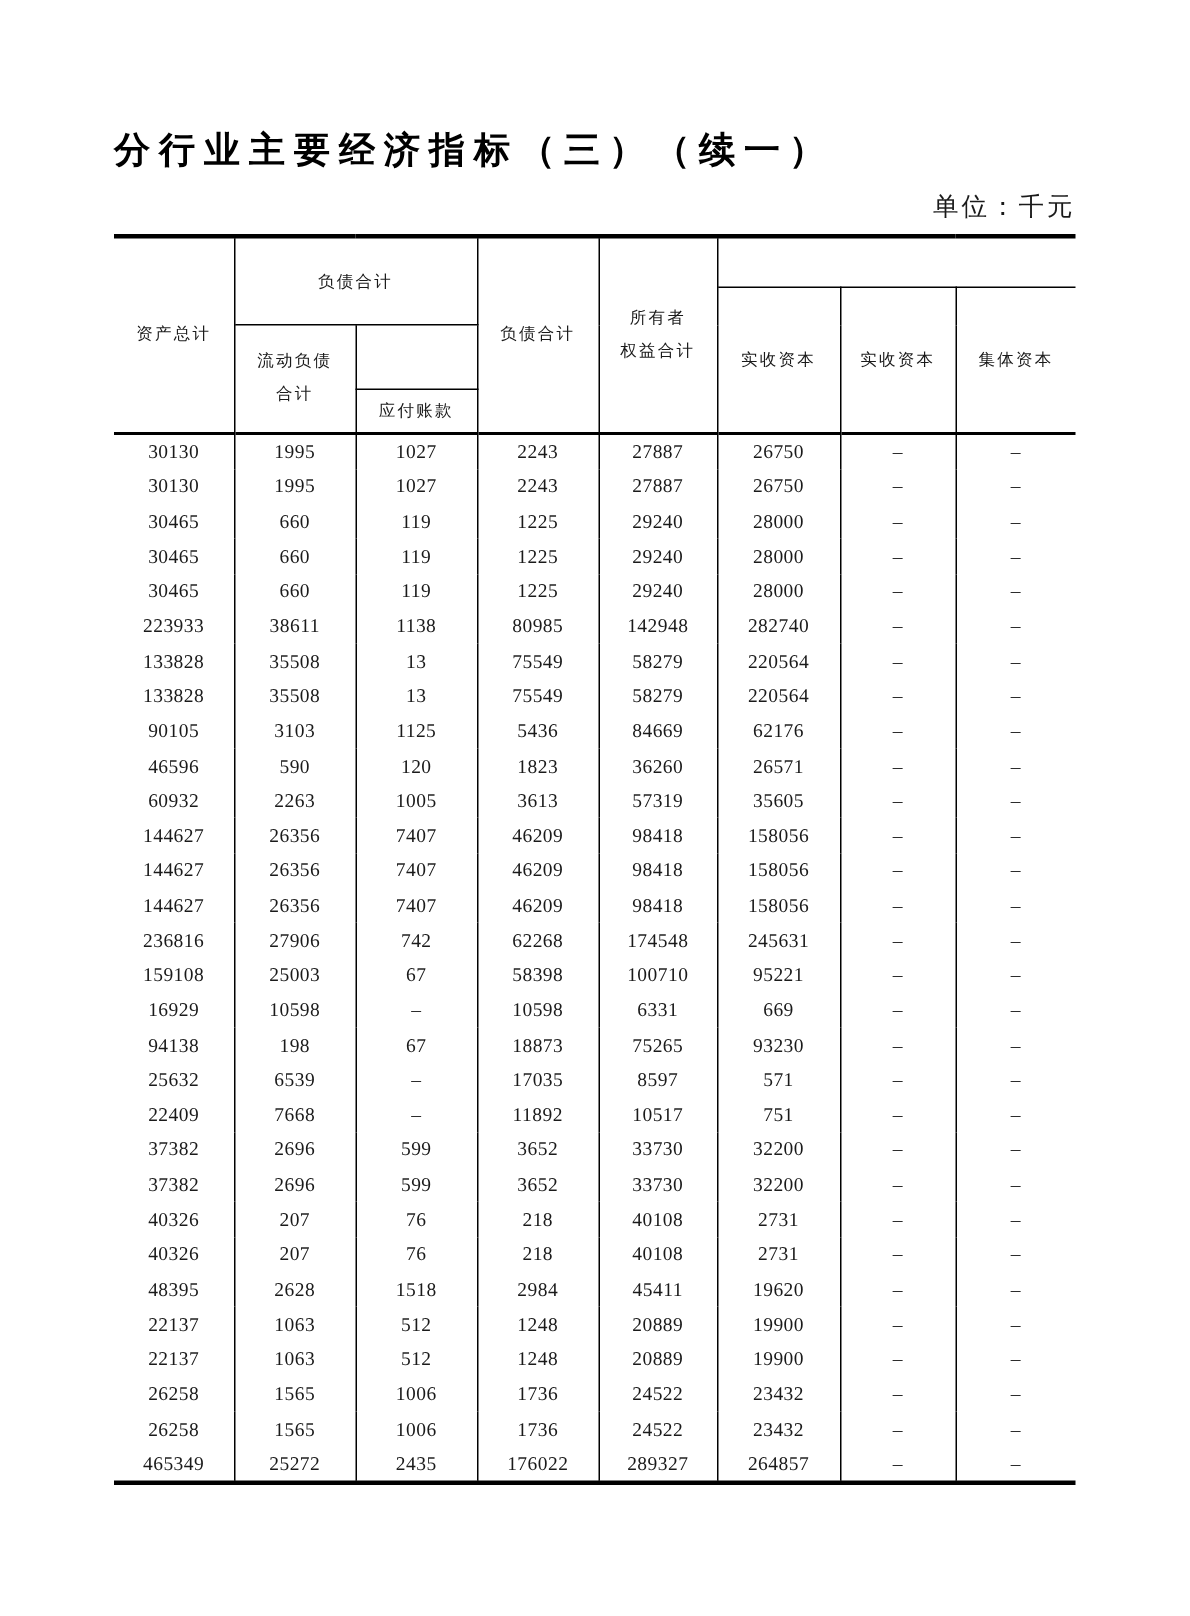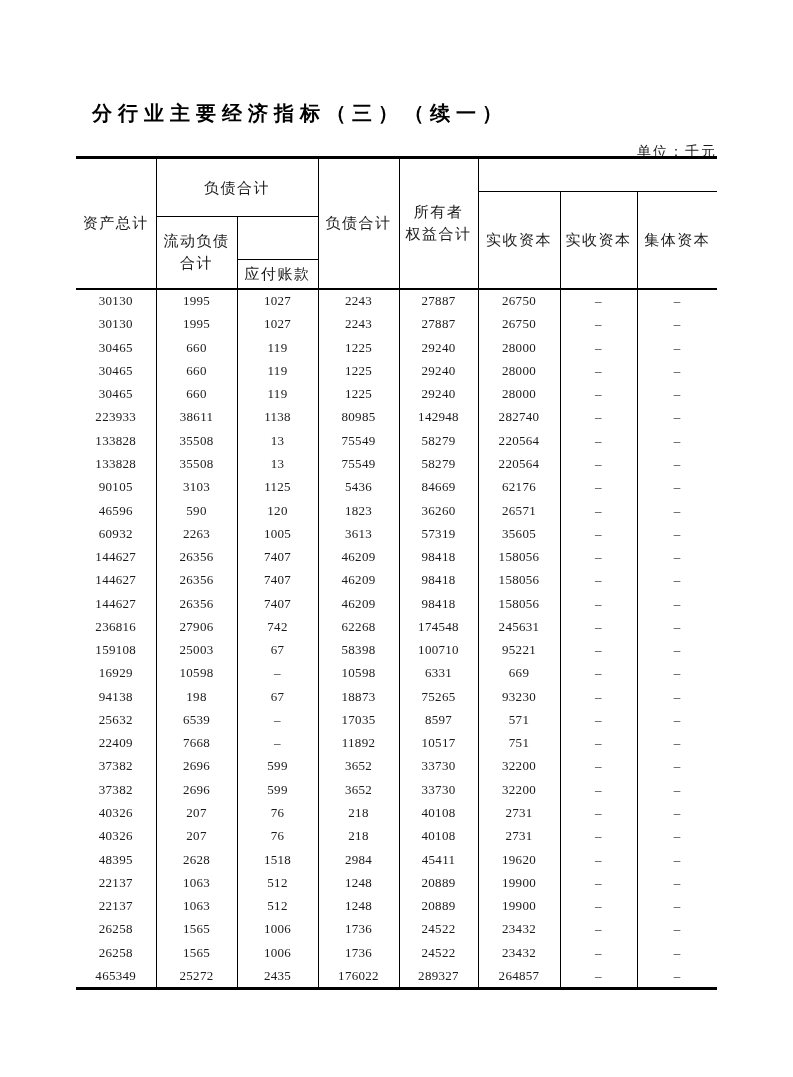--- a/index.html
+++ b/index.html
@@ -9,53 +9,52 @@
     background: #ffffff;
     position: relative;
     font-family: "Liberation Serif", "DejaVu Serif", serif;
     color: #1a1a1a;
     overflow: hidden;
   }
   .title {
     position: absolute;
     left: 76px;
     top: 84px;
-    margin: 16px;
-    font-size: 20px;
+    margin: 0;
+    font-size: 24px;
     font-weight: bold;
     letter-spacing: 6px;
     white-space: nowrap;
     color: #000;
   }
   .unit {
     position: absolute;
     right: 76px;
-    top: 143px;
-    font-size: 14px;
+    top: 126px;
+    font-size: 17px;
     letter-spacing: 2px;
-    text-decoration: underline;
   }
   table.stats {
     position: absolute;
     left: 76px;
     top: 156px;
     width: 641px;
     border-collapse: collapse;
     table-layout: fixed;
     border-top: 3px solid #000;
     border-bottom: 3px solid #000;
   }
   .stats th, .stats td {
     padding: 0;
     font-weight: normal;
     text-align: center;
     vertical-align: middle;
   }
   .stats thead th {
-    font-size: 15px;
+    font-size: 11px;
     letter-spacing: 1.5px;
     line-height: 22px;
     white-space: pre-line;
   }
   tr.h1 { height: 34px; }
   tr.h2 { height: 25px; }
   tr.h3 { height: 43px; }
   tr.h4 { height: 29px; }
   .b-r { border-right: 1px solid #000; }
   .b-b { border-bottom: 1px solid #000; }

